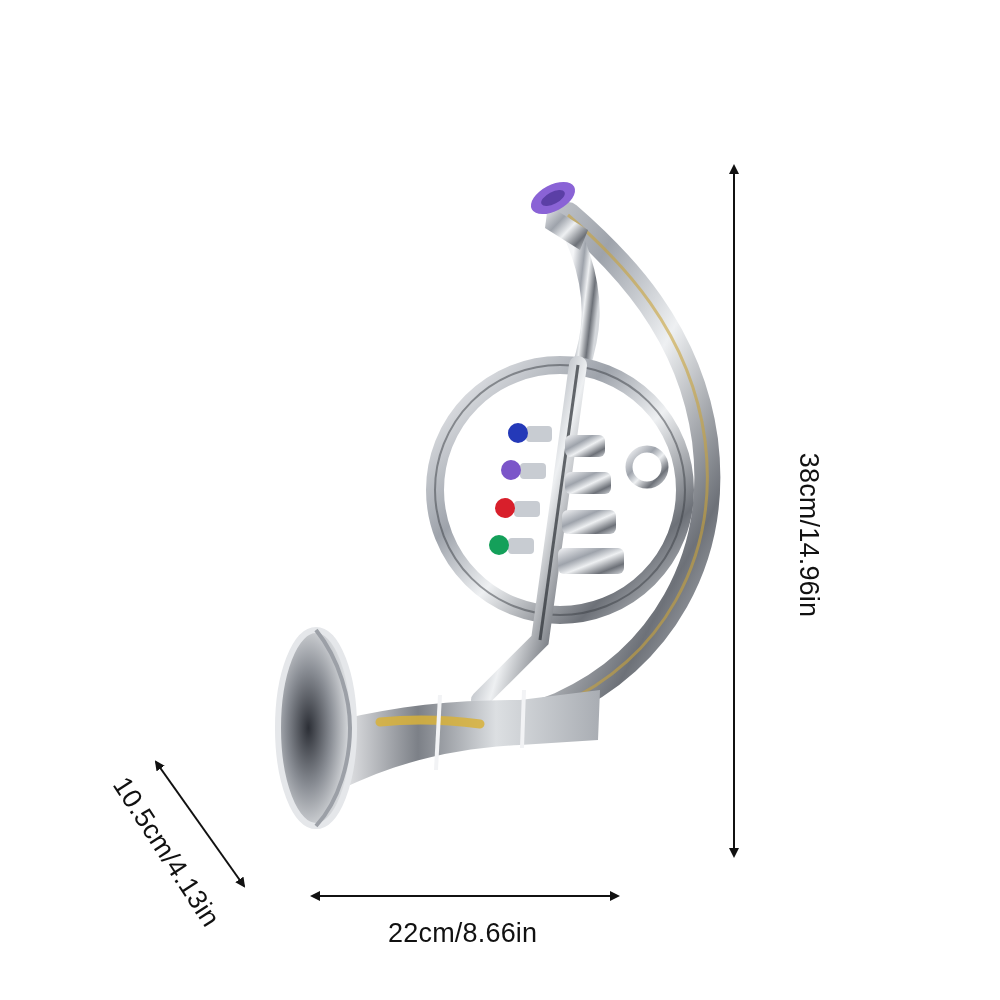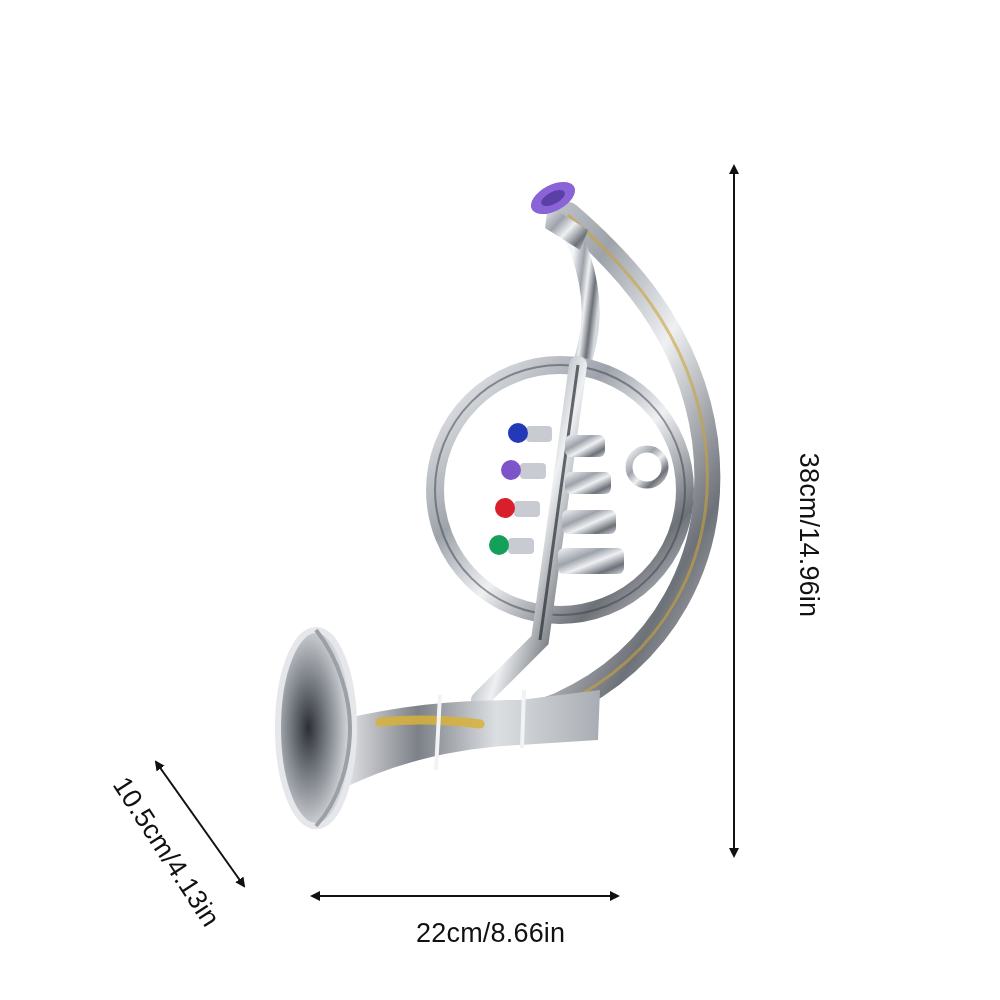--- a/index.html
+++ b/index.html
@@ -1,20 +1,20 @@
 <!DOCTYPE html>
 <html><head>
   <meta charset="utf-8">
   <style>
     html, body { margin: 0; padding: 0; background: #ffffff; }
     body { width: 1000px; height: 1000px; position: relative; overflow: hidden;
            font-family: "Liberation Sans", "DejaVu Sans", sans-serif; }
     .stage { position: absolute; left: 0; top: 0; width: 1000px; height: 1000px; }
     .label { position: absolute; color: #111; font-size: 27px; white-space: nowrap; letter-spacing: 0.2px; }
-    #label-width { left: 388px; top: 918px; margin-left: 28px; }
+    #label-width { left: 388px; top: 918px; }
     #label-height { left: 808px; top: 535px; transform: translate(-50%, -50%) rotate(90deg); transform-origin: center; }
     #label-depth { left: 166px; top: 852px; transform: translate(-50%, -50%) rotate(57deg); transform-origin: center; }
     svg { position: absolute; left: 0; top: 0; }
   </style>
 </head>
 <body>
 
 <div class="stage">
   <svg width="1000" height="1000" viewBox="0 0 1000 1000">
     <defs>

